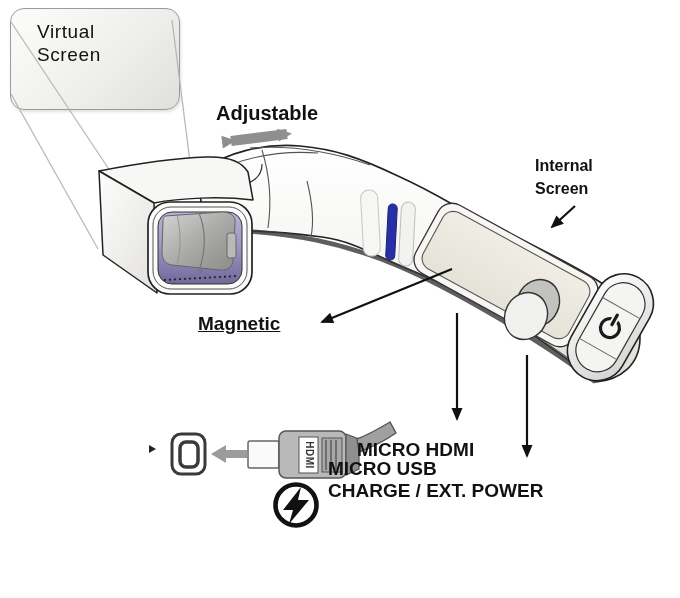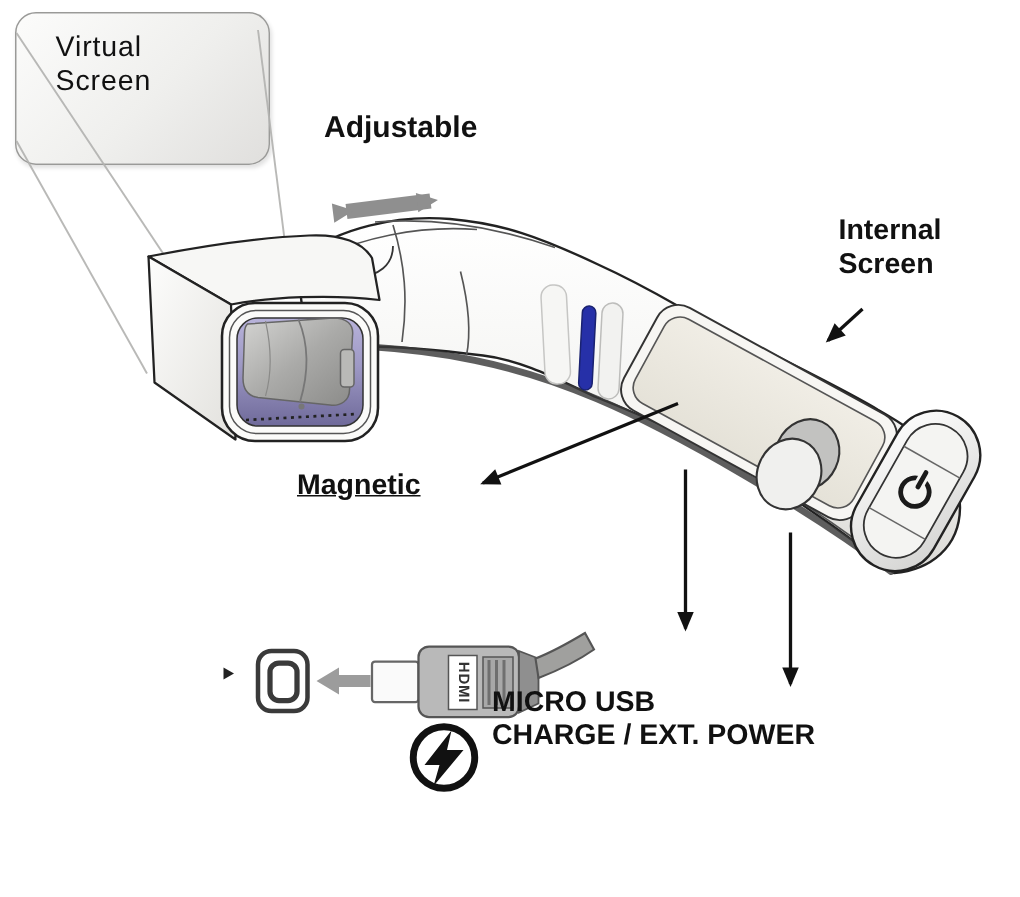--- a/index.html
+++ b/index.html
@@ -11,22 +11,22 @@
   .vs-card{
     position:absolute;left:10px;top:8px;width:168px;height:100px;
     border:1.5px solid #9a9a98;border-radius:14px;
     background:linear-gradient(135deg,#fcfcfb 0%,#efefed 55%,#e0dfdd 100%);
     box-shadow:1px 2px 3px rgba(0,0,0,0.12);
   }
   .lbl{position:absolute;color:#111;font-weight:700;white-space:nowrap;}
   .lbl div{white-space:nowrap;}
   #lbl-virtual{left:37px;top:20px;font-weight:400;font-size:19px;line-height:23px;letter-spacing:.6px;}
   #lbl-720p{left:10px;top:77px;width:154px;text-align:right;font-size:21px;letter-spacing:.2px;}
-  #lbl-adjustable{left:216px;top:74px;font-size:20px;}
-  #lbl-internal{left:535px;top:142px;font-size:19px;line-height:23px;margin-left:24px;}
+  #lbl-adjustable{left:216px;top:102px;font-size:20px;}
+  #lbl-internal{left:535px;top:154px;font-size:16px;line-height:23px;}
   #lbl-magnetic{left:198px;top:312px;font-size:19px;line-height:23px;text-decoration:underline;}
   #lbl-microhdmi{left:357px;top:439px;font-size:19px;}
   #lbl-onoff{left:556px;top:384px;font-size:20px;}
   #lbl-microusb{left:328px;top:458px;font-size:19px;line-height:22px;}
 </style>
 </head>
 <body>
 
 <div class="stage">
 
@@ -184,20 +184,21 @@
 
   <div class="lbl" id="lbl-internal">
     <div>Internal</div>
     <div>Screen</div>
   </div>
 
   <div class="lbl" id="lbl-magnetic">
     <div>Magnetic</div>
   </div>
 
+  <div class="lbl" id="lbl-microhdmi">MICRO HDMI</div>
 
 
   <div class="lbl" id="lbl-microusb">
     <div>MICRO USB</div>
     <div>CHARGE / EXT. POWER</div>
   </div>
 
 </div>
 
 </body></html>

